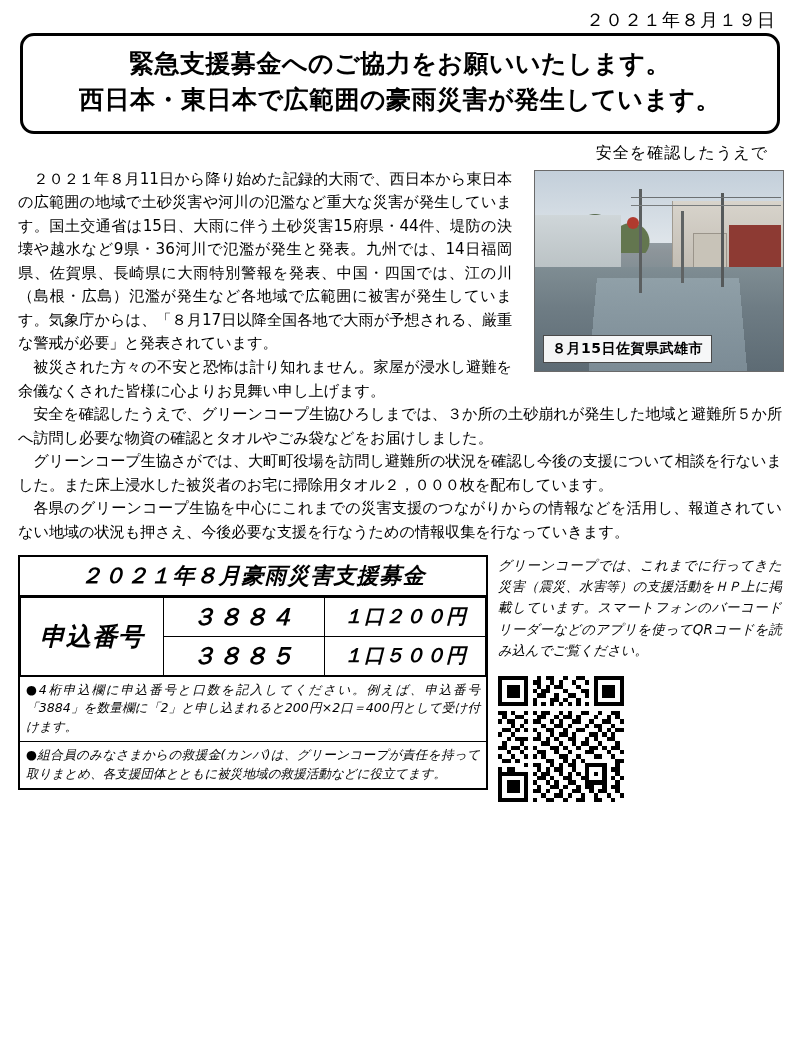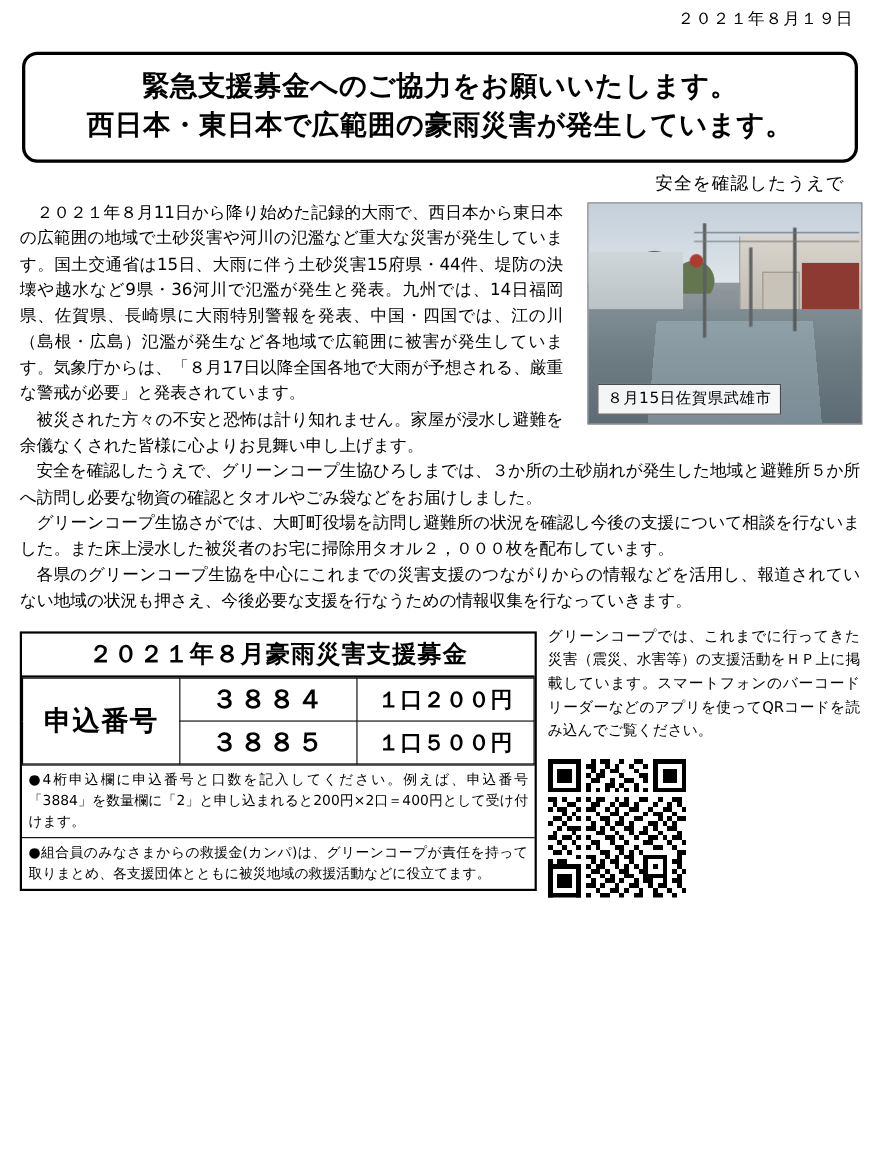--- a/index.html
+++ b/index.html
@@ -17,23 +17,23 @@
   }
   .page {
     width: 800px;
     height: 1059px;
     position: relative;
     box-sizing: border-box;
     padding: 0 18px;
   }
   .date-line {
     text-align: right;
-    font-size: 15px;
+    font-size: 18px;
     letter-spacing: 1px;
-    padding: 8px 6px 20px 0;
+    padding: 8px 6px 1px 0;
     font-family: "DejaVu Sans", sans-serif;
   }
   .headline-box {
     border: 3px solid #000;
     border-radius: 14px;
     padding: 10px 8px 12px 8px;
     margin: 0 2px;
   }
   .headline-line {
     text-align: center;
@@ -59,20 +59,21 @@
   }
   .body-text p {
     margin: 0 0 0 0;
     text-indent: 1em;
   }
   .photo-wrap {
     float: right;
     width: 248px;
     margin: 2px 0 4px 22px;
     position: relative;
+    font-weight: bold;
   }
   .photo {
     width: 248px;
     height: 200px;
     border: 1px solid #6a6a6a;
     position: relative;
     overflow: hidden;
     background: linear-gradient(#b9c6d2 0%, #c9d4dd 28%, #9aa7ae 29%, #8d959a 40%, #7d8b91 55%, #6f7d84 75%, #64727a 100%);
   }
   
@@ -141,21 +142,22 @@
     padding: 2px 8px;
     letter-spacing: 0.5px;
     font-family: "DejaVu Sans", sans-serif;
     white-space: nowrap;
   }
   
   .lower {
     display: flex;
     margin-top: 10px;
     gap: 0;
-    align-items: center;
+    align-items: flex-start;
+    font-style: italic;
   }
   .form-box {
     width: 470px;
     border: 2px solid #000;
     box-sizing: border-box;
   }
   .form-title {
     text-align: center;
     font-weight: bold;
     font-size: 22px;

